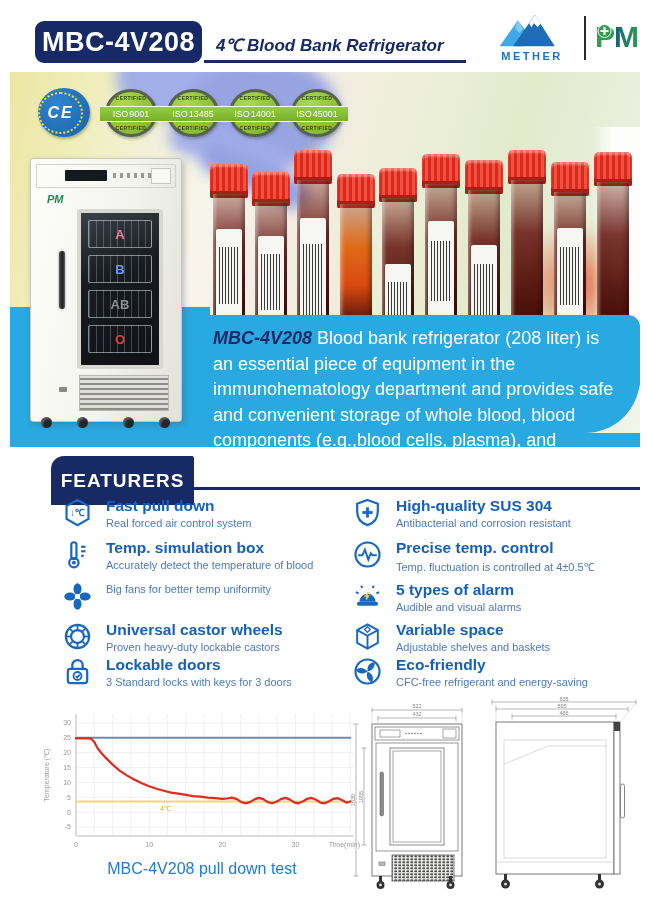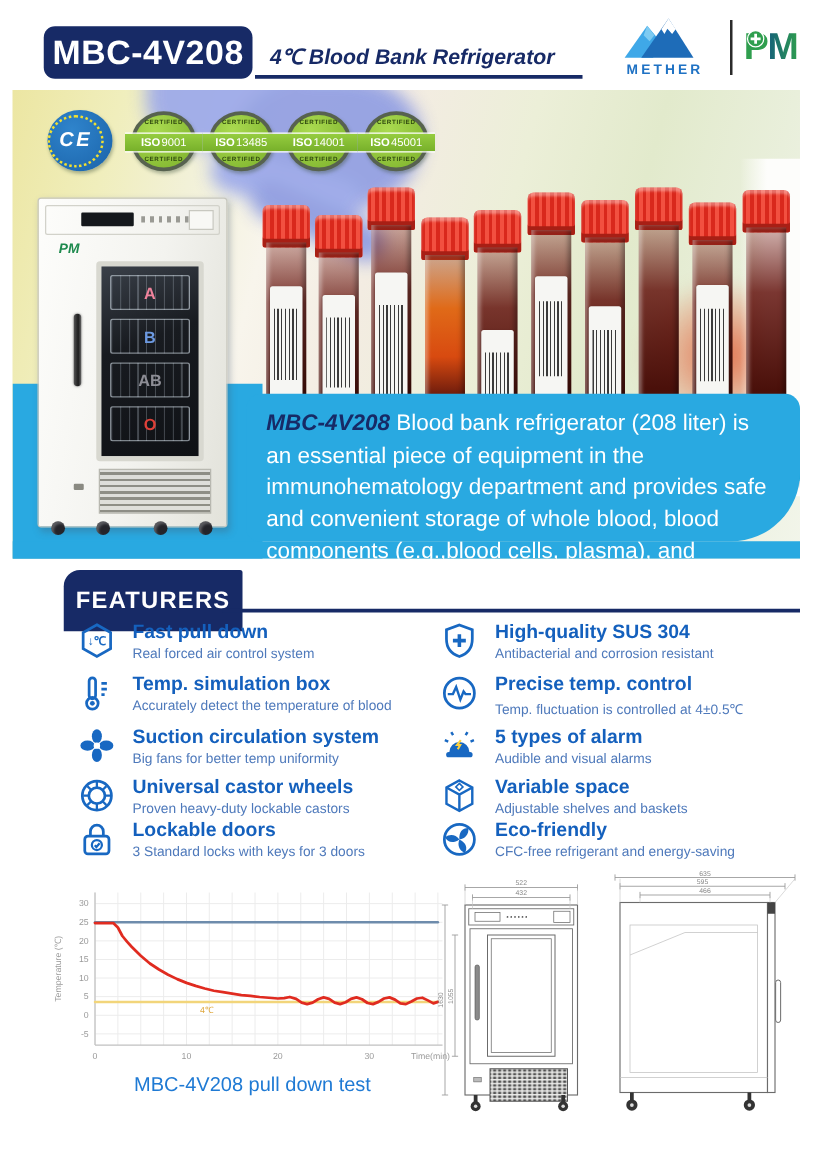--- a/index.html
+++ b/index.html
@@ -96,21 +96,21 @@
   .iso::before{content:"";position:absolute;left:-8px;top:17px;border:6px solid transparent;border-right:7px solid #4b554b;}
   .iso::after{content:"";position:absolute;right:-8px;top:17px;border:6px solid transparent;border-left:7px solid #4b554b;}
   .iso-ring{position:absolute;inset:-1px;border-radius:50%;background:#57624f;box-shadow:1px 2px 3px rgba(60,80,60,.4);}
   .iso-disc{position:absolute;inset:2px;border-radius:50%;background:radial-gradient(circle at 35% 28%,#aada50,#7cb12b);}
   .iso-cert{position:absolute;left:0;right:0;text-align:center;font-size:5px;font-weight:bold;color:#2f480f;
     letter-spacing:.5px;z-index:2;}
   .iso-cert.top{top:5px;}.iso-cert.bot{bottom:5px;}
   .iso-band{position:absolute;left:-6px;right:-6px;top:16px;height:14px;z-index:3;
     background:linear-gradient(180deg,#96cd40,#77b02a);border-top:1px solid #fff;border-bottom:1px solid #fff;
     display:flex;align-items:center;justify-content:center;color:#fff;}
-  .iso-pre{font-weight:700;font-size:9px;}.iso-num{font-size:9px;margin-left:1px;}
+  .iso-pre{font-weight:400;font-size:9px;}.iso-num{font-size:9px;margin-left:1px;}
 
   
   .feat-banner{position:absolute;left:35px;top:456px;width:143px;height:49px;background:#172a66;
     border-radius:13px 2px 0 0;display:flex;align-items:center;justify-content:center;margin-left:16px;}
   .feat-banner span{color:#fff;font-size:19px;font-weight:bold;letter-spacing:1px;}
   .feat-rule{position:absolute;left:178px;top:487px;width:462px;height:3px;background:#172a66;}
   .feat{position:absolute;display:flex;gap:13px;width:292px;align-items:flex-start;}
   .fico{flex:0 0 31px;width:31px;height:31px;}
   .fico svg{width:31px;height:31px;}
   .ftitle{font-size:15.5px;font-weight:bold;color:#1460bd;line-height:1.15;}
@@ -346,21 +346,20 @@
       <svg viewBox="0 0 24 24">
         <g fill="#1868c2">
             <ellipse cx="12" cy="6.2" rx="3.1" ry="4.4"></ellipse>
             <ellipse cx="12" cy="17.8" rx="3.1" ry="4.4"></ellipse>
         <ellipse cx="6.2" cy="12" rx="4.4" ry="3.1"></ellipse>
             <ellipse cx="17.8" cy="12" rx="4.4" ry="3.1"></ellipse>
           </g>
         <circle cx="12" cy="12" r="2" fill="#fff"></circle>
       </svg></span>
     <div>
-        <div class="ftitle">Suction circulation system</div>
          <div class="fsub">Big fans for better temp uniformity</div>
       </div>
   </div>
   <div class="feat" style="left:62px;top:621px">
     <span class="fico">
       <svg viewBox="0 0 24 24" fill="none" stroke="#1868c2" stroke-width="1.7">
         <circle cx="12" cy="12" r="9"></circle>
           <circle cx="12" cy="12" r="5"></circle>
         <g stroke-width="1.4">
             <line x1="12" y1="7" x2="12" y2="3.6"></line>

